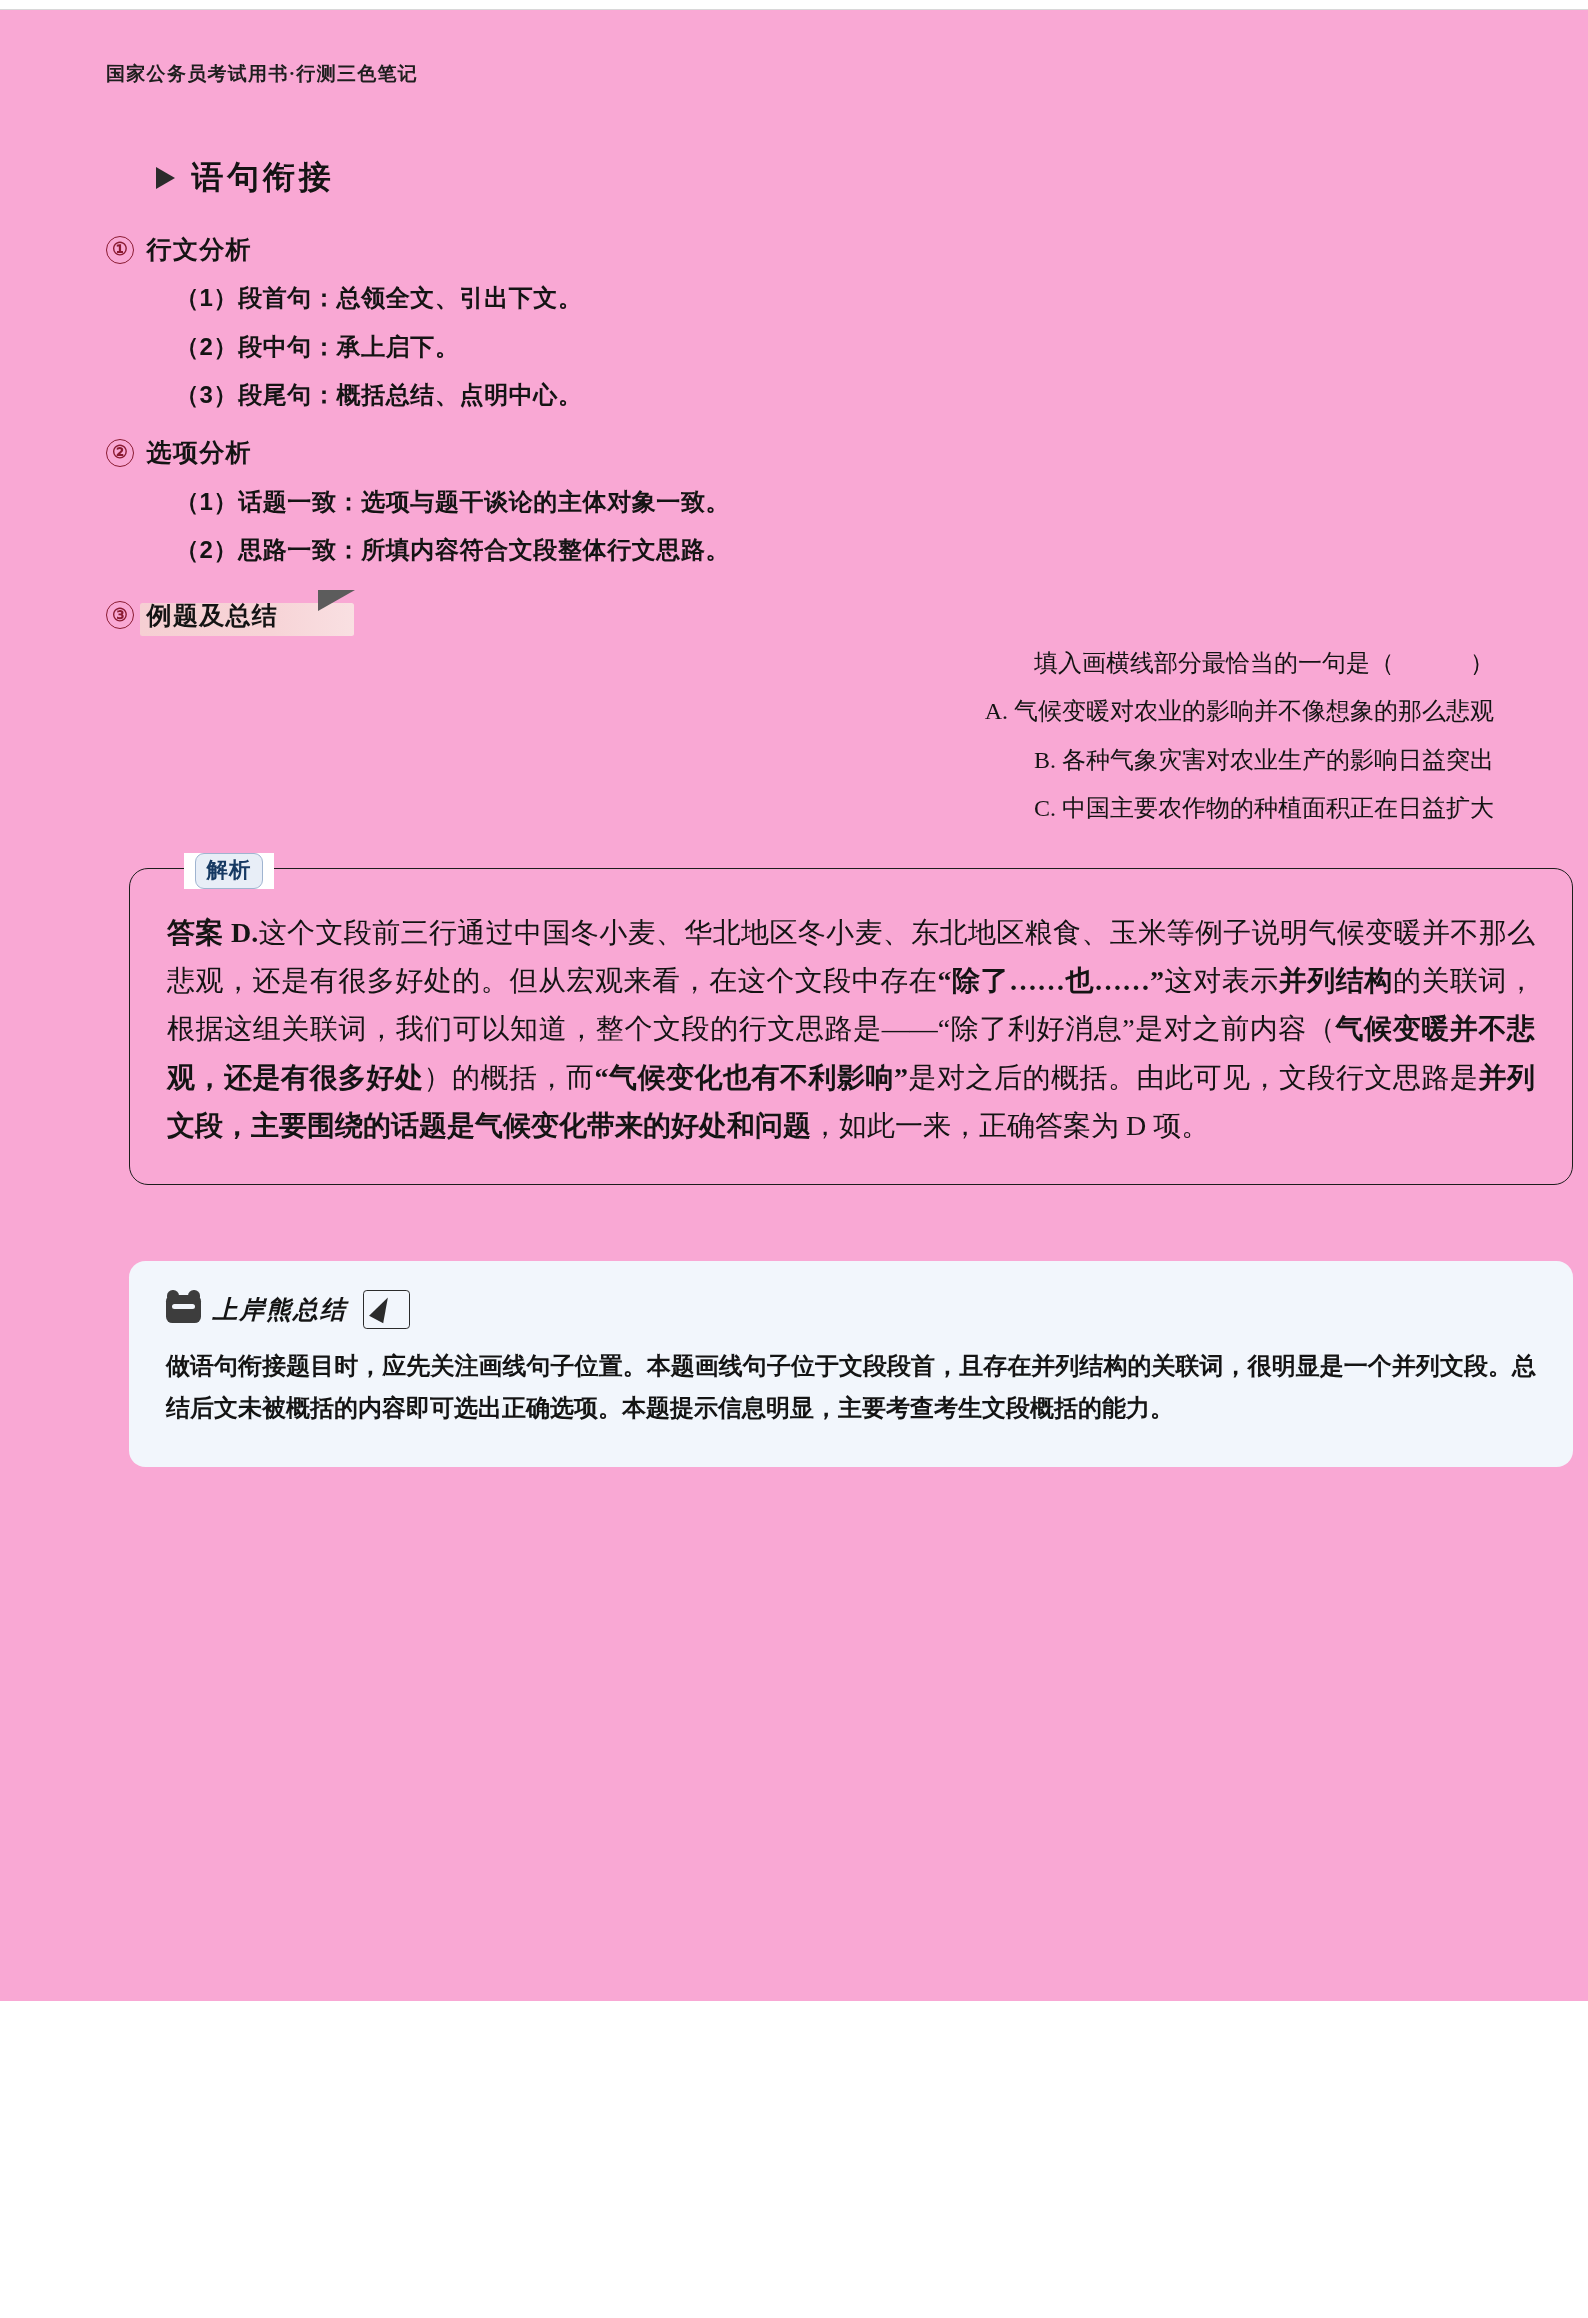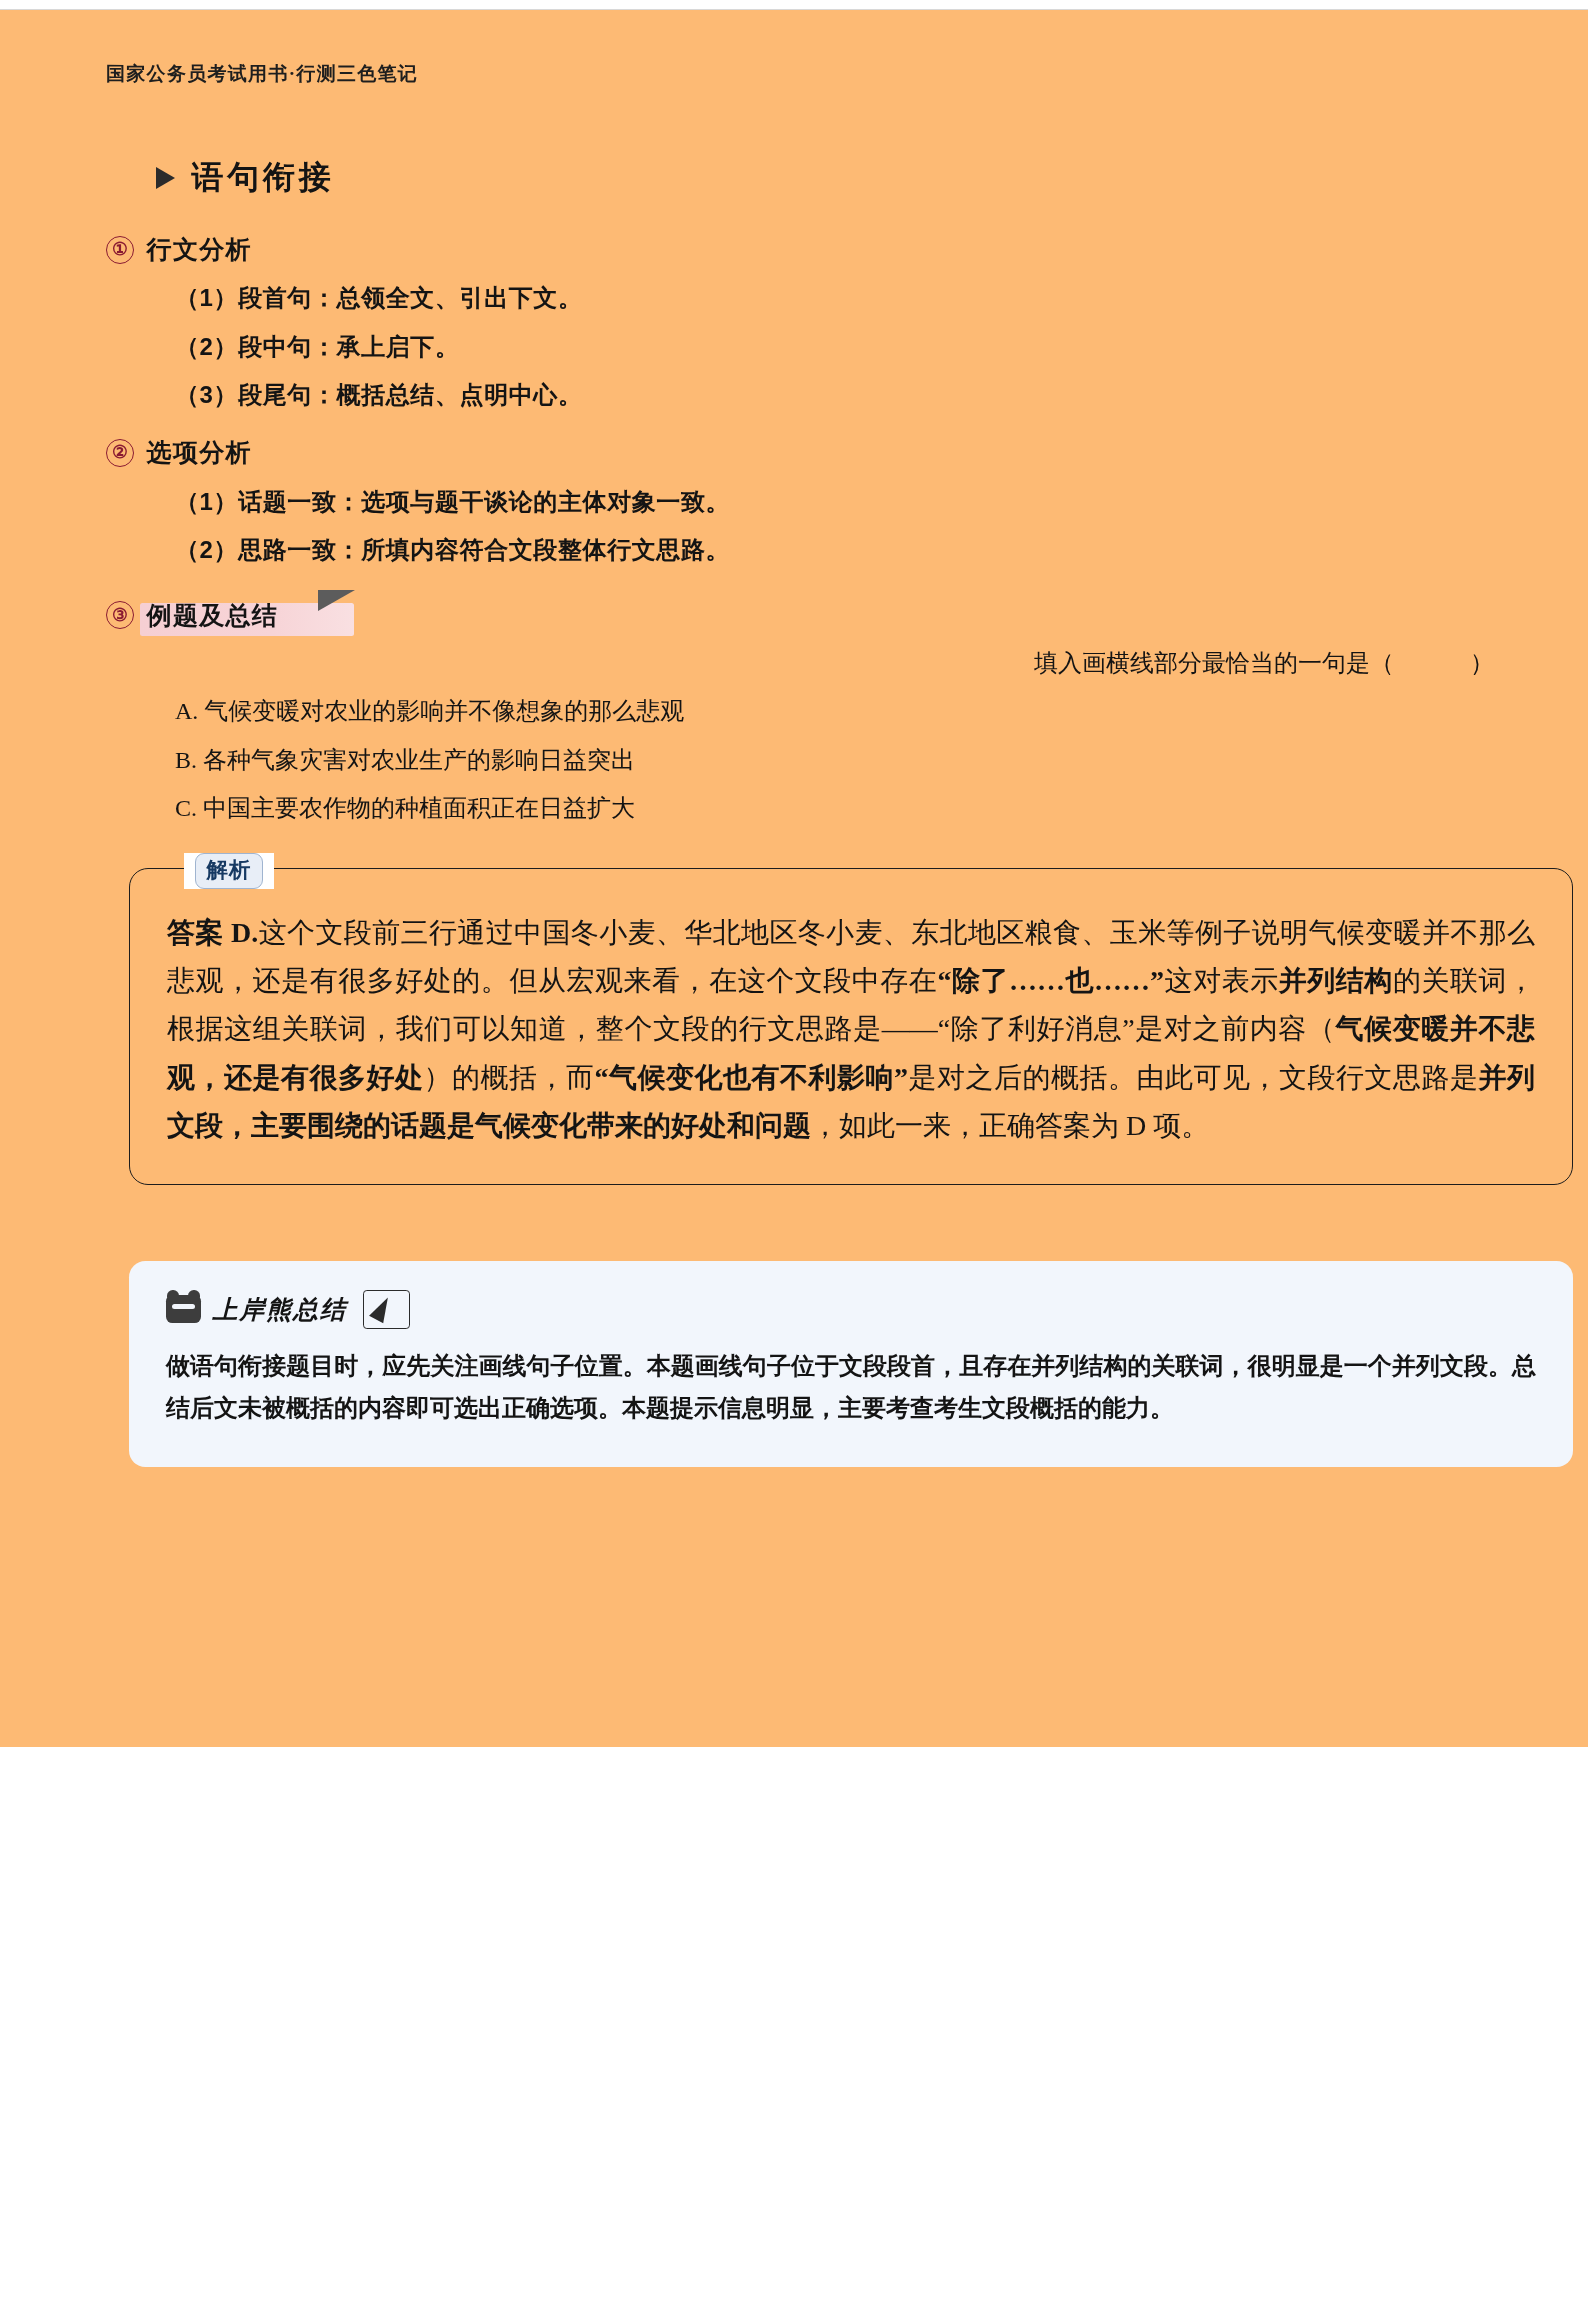--- a/index.html
+++ b/index.html
@@ -7,22 +7,22 @@
     padding: 0;
     background: #ffffff;
   }
   body {
     font-family: "Liberation Serif", "DejaVu Serif", serif;
     color: #1a1a1a;
   }
   .page {
     position: relative;
     width: 1589px;
-    height: 1747px;
-    background: #fdba74;
+    height: 2001px;
+    background: #f9a8d4;
     box-sizing: border-box;
     overflow: hidden;
   }
   
   .top-strip {
     position: absolute;
     top: 0; left: 0; right: 0;
     height: 8.8px;
     background: #ffffff;
     border-bottom: 1.3px solid #d8d8d8;
@@ -163,24 +163,24 @@
     margin-top: 15px;
     font-size: 24px;
     color: #141414;
     text-align: right;
   }
   .paren {
     display: inline-block;
     width: 76px;
   }
   .opt {
-    margin-left: 69px;
     margin-top: 16.4px;
     font-size: 24px;
     color: #141414;
+    text-align: right;
   }
 
   
   .analysis {
     position: relative;
     margin-top: 44px;
     margin-left: 23px;
     width: 1444px;
     border: 1.9px solid #1d1d1d;
     border-radius: 19px;

